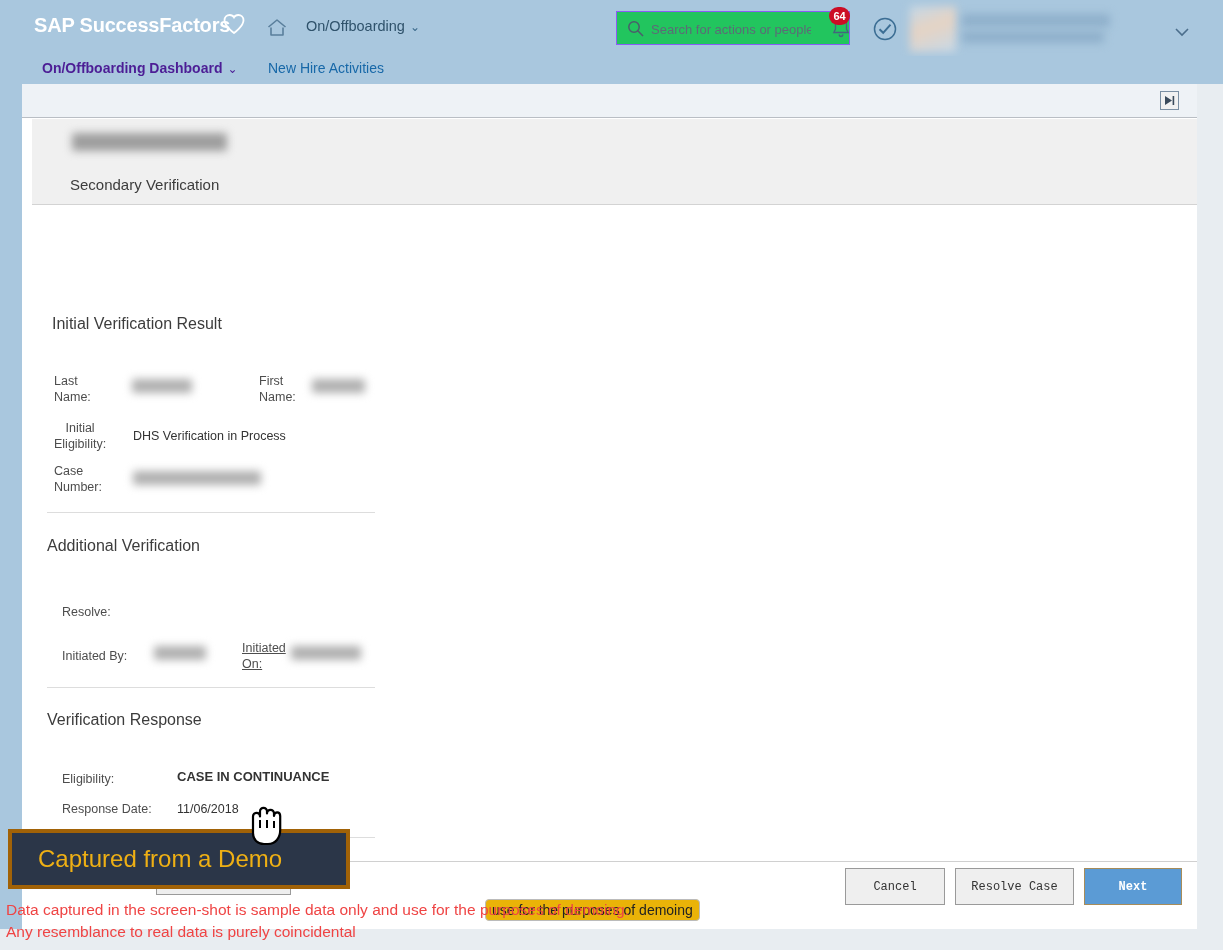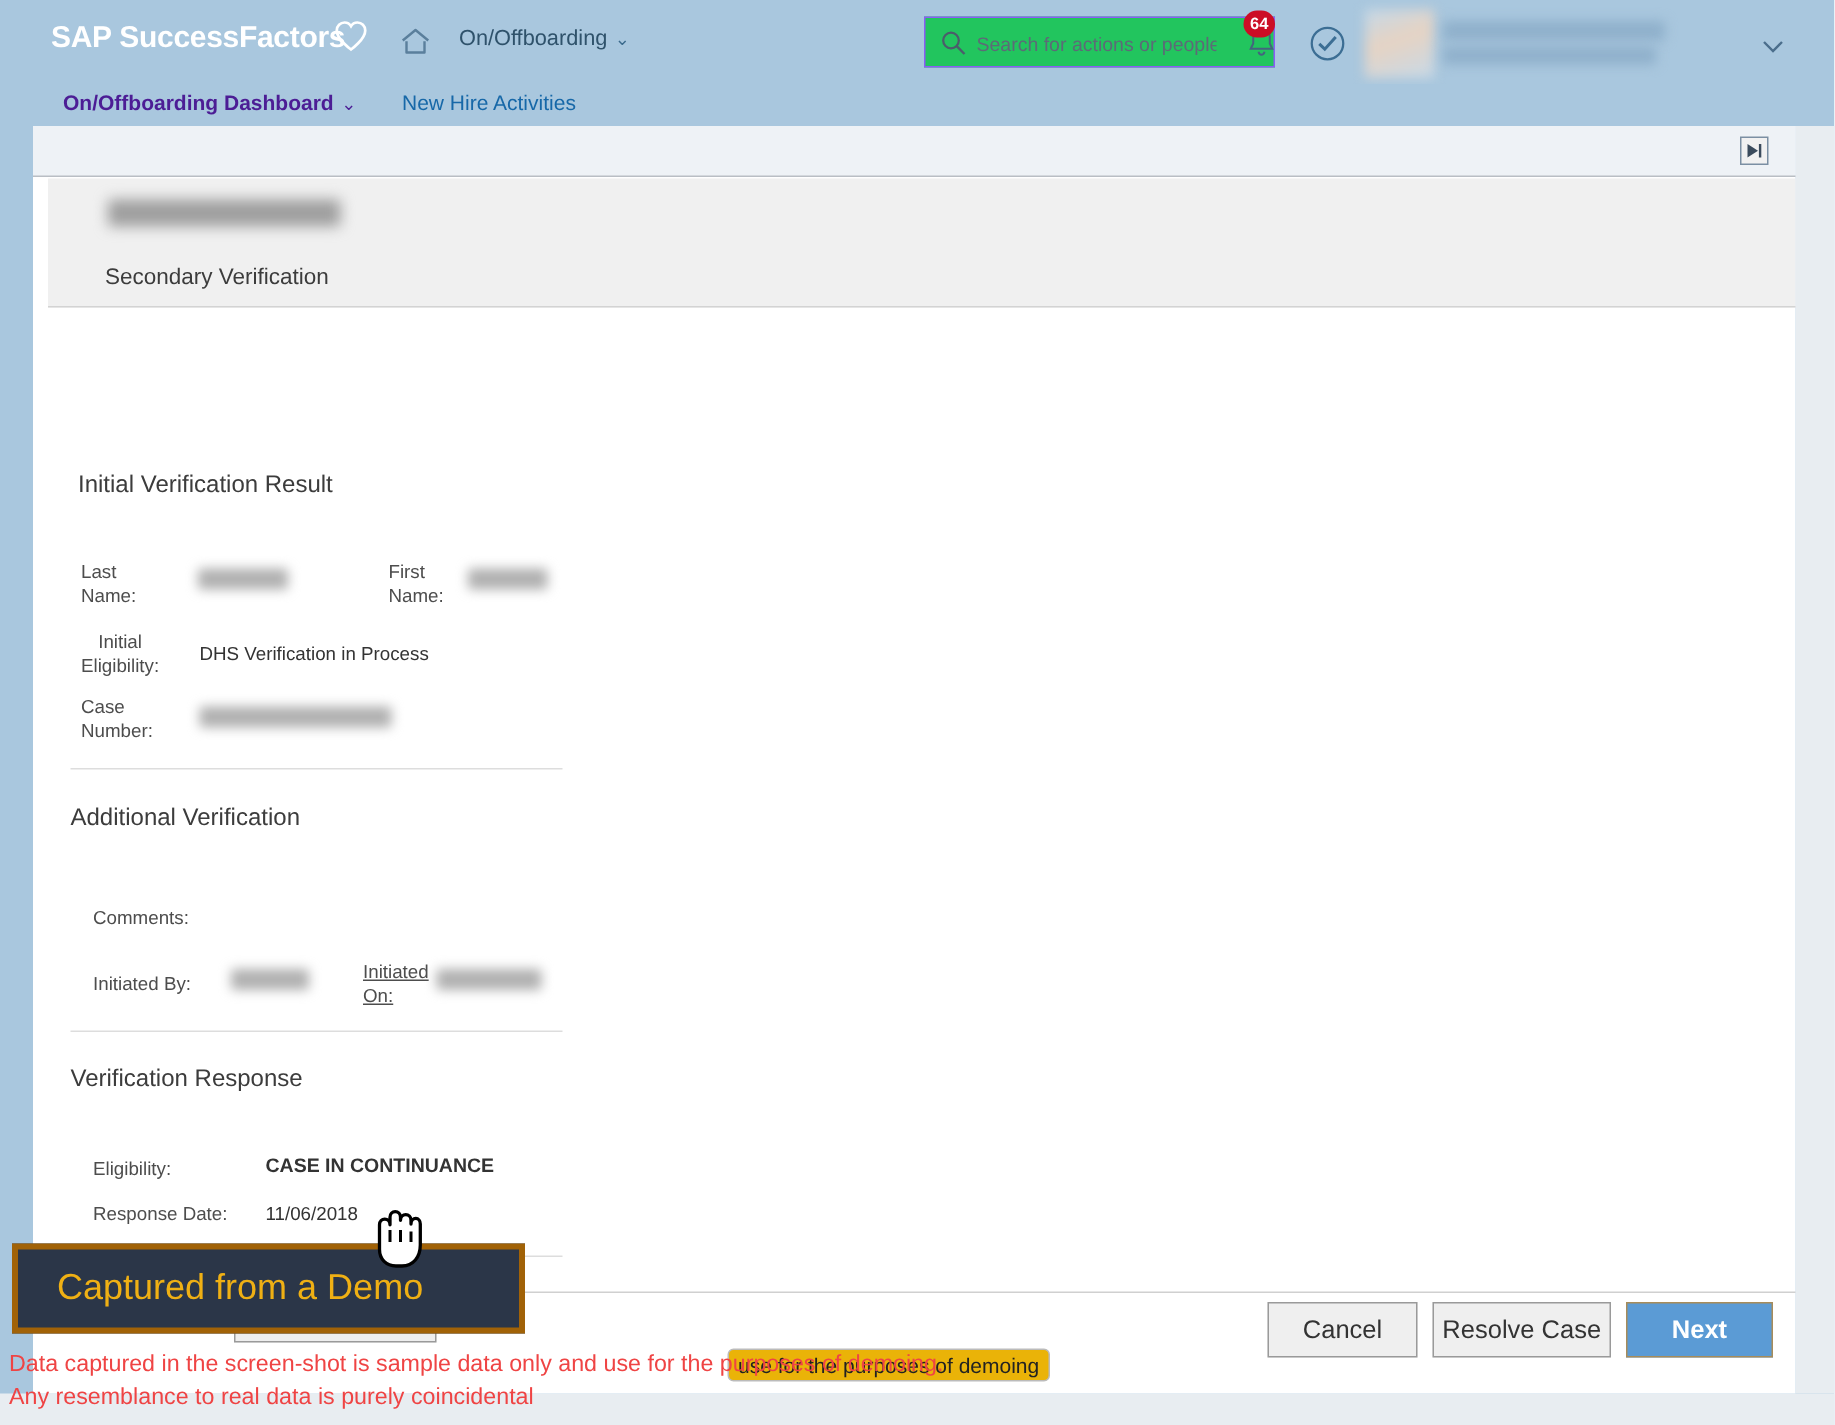--- a/index.html
+++ b/index.html
@@ -267,22 +267,22 @@
     left: 22px; top: 861px;
     width: 1175px; height: 1px;
     background: #d0d0d0;
   }
   .footer-btn {
     position: absolute;
     top: 868px;
     height: 37px;
     border: 1px solid #9a9a9a;
     background: #efefef;
-    font-family: Liberation Sans, sans-serif;
-    font-size: 17px;
+    font-family: Liberation Mono, monospace;
+    font-size: 12px;
     color: #333333;
     box-sizing: border-box;
     padding: 0;
   }
   #btn-cancel { left: 845px; width: 100px; }
   #btn-resolve { left: 955px; width: 119px; }
   #btn-next {
     left: 1084px; width: 98px;
     background: #5b9bd5;
     border: 1px solid #a78c5a;
@@ -460,21 +460,21 @@
     <div class="field-label" style="left:32px; top:258px;">
       <span>Case</span><br>
       <span>Number:</span>
     </div>
     <div class="blurred" style="left:111px; top:266px; width:128px; height:14px;"></div>
 
     <div class="hrule" style="left:25px; top:307px; width:328px;"></div>
 
     <div class="section-title" style="left:25px; top:332px;">Additional Verification</div>
 
-    <div class="field-label" style="left:40px; top:399px;">Comments:</div>
+    <div class="field-label" style="left:40px; top:399px;">Resolve:</div>
 
     <div class="field-label" style="left:40px; top:443px;">Initiated By:</div>
     <div class="blurred" style="left:132px; top:441px; width:52px; height:14px;"></div>
 
     <div class="field-label" style="left:220px; top:435px;text-decoration:underline;">
       <span>Initiated</span><br>
       <span>On:</span>
     </div>
     <div class="blurred" style="left:269px; top:441px; width:70px; height:14px;"></div>
 

